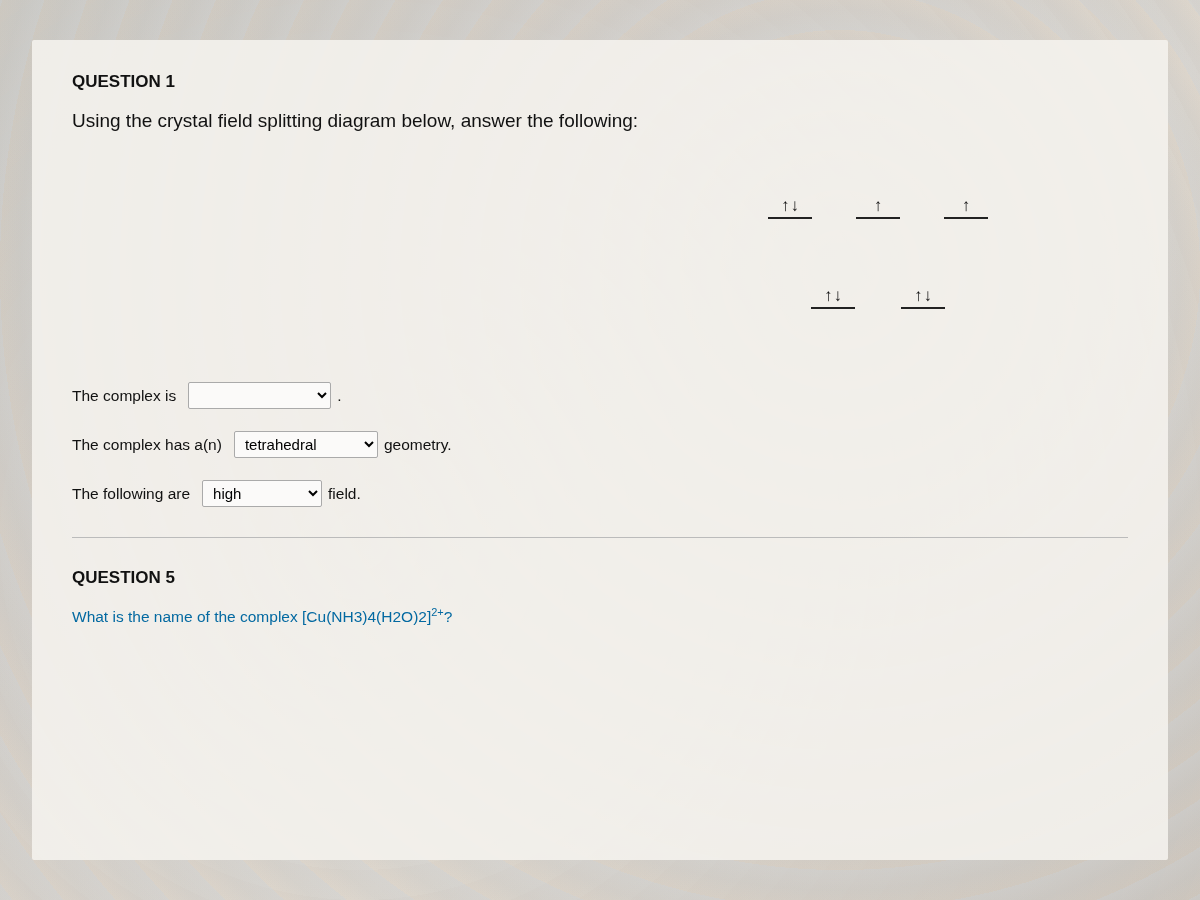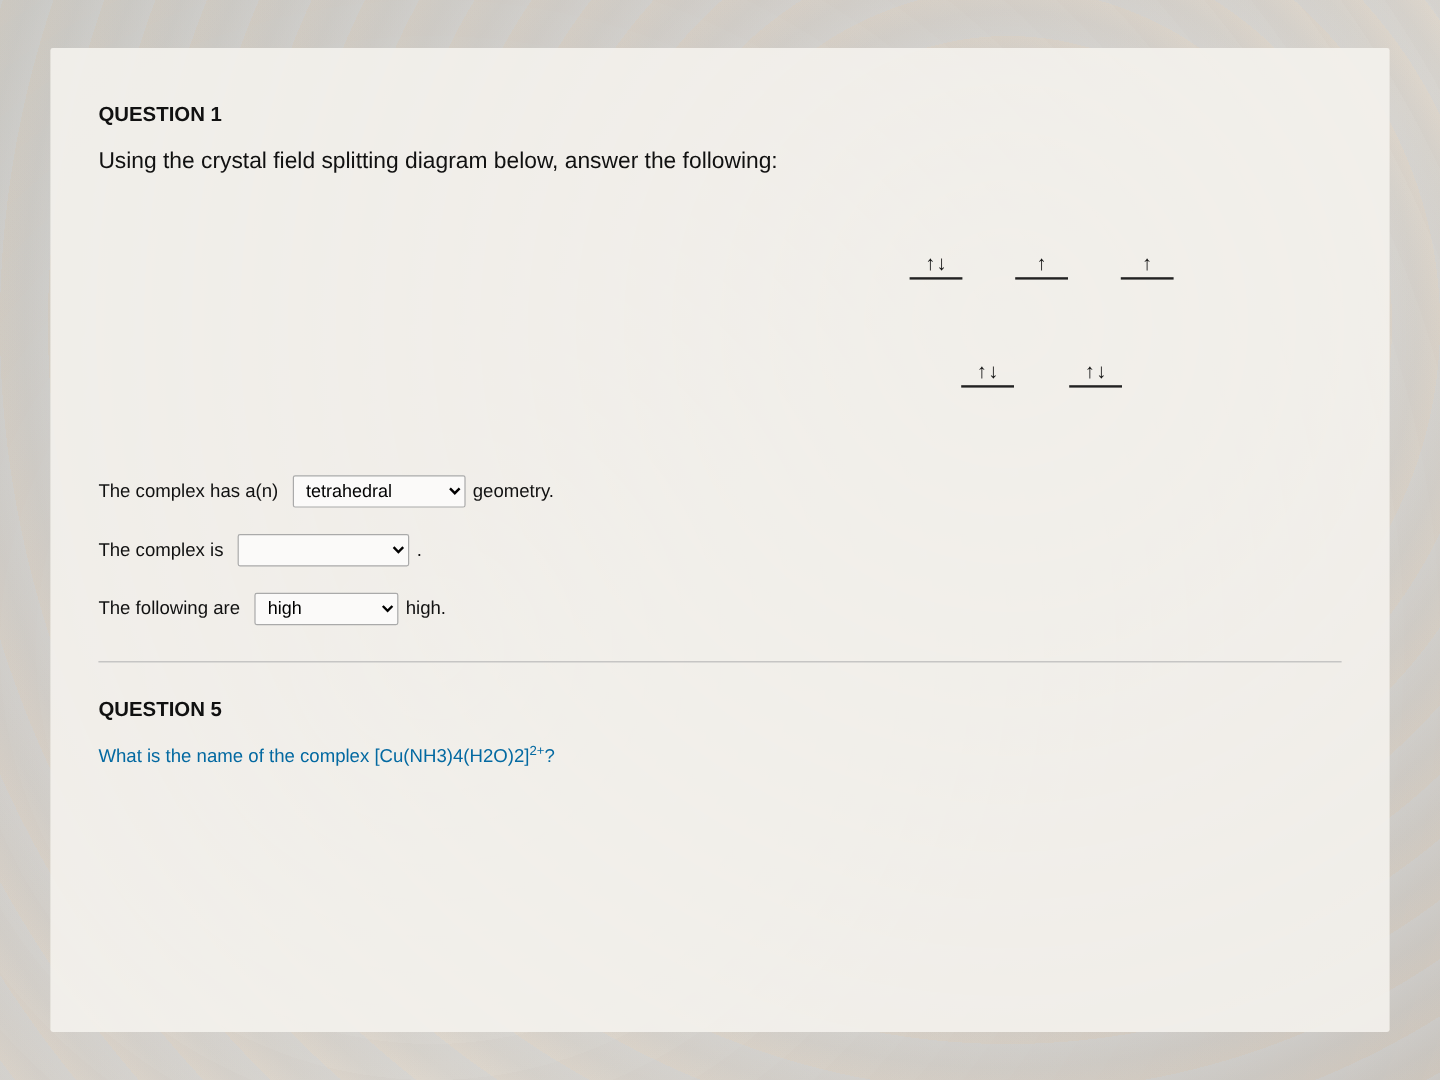--- a/index.html
+++ b/index.html
@@ -22,22 +22,22 @@
         repeating-radial-gradient(circle at 70% 30%, rgba(200,210,220,0.3) 0px, rgba(180,195,210,0.15) 20px, transparent 40px),
         repeating-radial-gradient(circle at 30% 60%, rgba(210,200,190,0.2) 0px, transparent 30px),
         linear-gradient(135deg, #ccc8c0 0%, #d5cec5 30%, #ddd6cc 60%, #ccc5bc 100%);
       z-index: 0;
     }
 
     .content {
       position: relative;
       z-index: 1;
       background: rgba(245, 242, 238, 0.88);
-      margin: 40px 42px;
-      padding: 46px 40px;
+      margin: 40px 32px;
+      padding: 32px 40px;
       border-radius: 2px;
       min-height: 820px;
     }
 
     .question-header {
       font-weight: bold;
       font-size: 17px;
       margin-bottom: 18px;
       color: #111;
     }
@@ -225,46 +225,46 @@
           </div>
 
         </div>
 
       </div>
     </div>
 
     <div class="form-section">
 
       <div class="form-row">
+        <label>The complex is</label>
+        <select>
+          <option value="" selected=""></option>
+          <option value="paramagnetic">paramagnetic</option>
+          <option value="diamagnetic">diamagnetic</option>
+        </select>
+        <span>.</span>
+      </div>
+
+      <div class="form-row">
         <label>The complex has a(n)</label>
         <select>
           <option value="octahedral">octahedral</option>
           <option value="tetrahedral" selected="">tetrahedral</option>
           <option value="square planar">square planar</option>
         </select>
         <span>geometry.</span>
       </div>
 
       <div class="form-row">
-        <label>The complex is</label>
-        <select>
-          <option value="" selected=""></option>
-          <option value="paramagnetic">paramagnetic</option>
-          <option value="diamagnetic">diamagnetic</option>
-        </select>
-        <span>.</span>
-      </div>
-
-      <div class="form-row">
         <label>The following are</label>
         <select>
           <option value="high" selected="">high</option>
           <option value="low">low</option>
         </select>
-        <span>high.</span>
+        <span>field.</span>
       </div>
 
     </div>
   </div>
 
   <hr class="divider">
 
   <div class="question2-section">
     <div class="question-header">QUESTION 5</div>
     <div class="question2-text">

